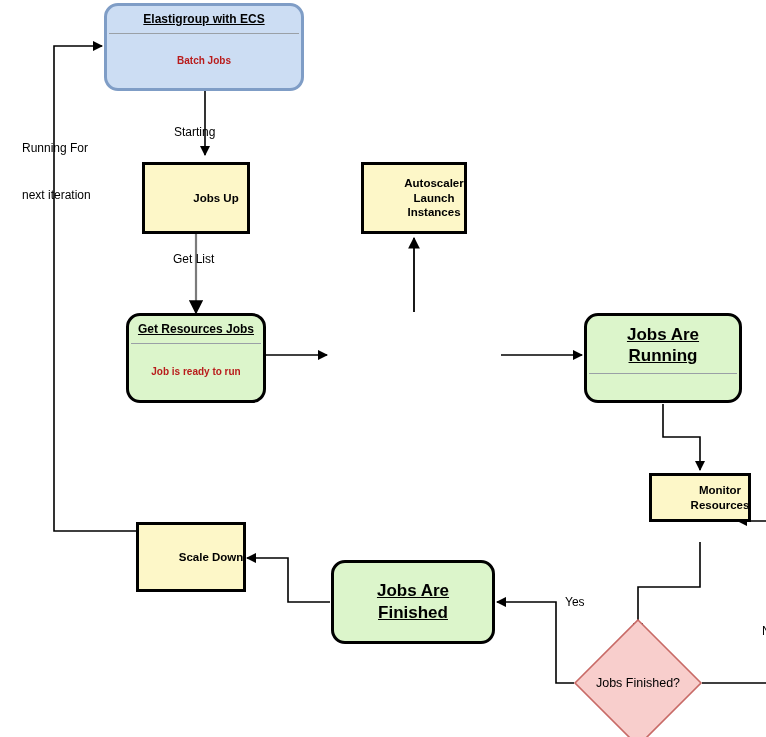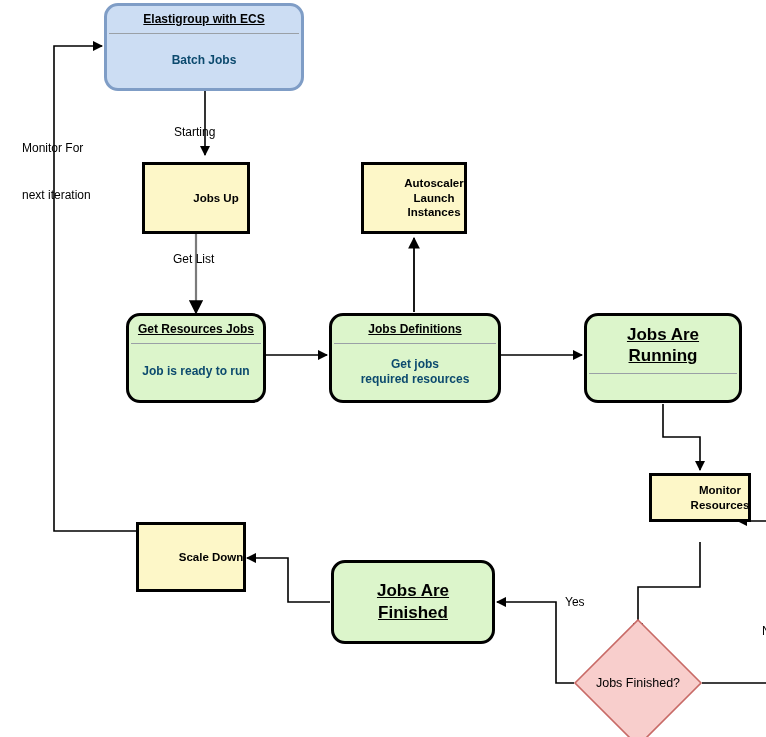--- a/index.html
+++ b/index.html
@@ -59,22 +59,22 @@
     height: 1px;
     background: #9aa0a6;
     margin: 0 2px;
   }
   .bodytext {
     flex: 1;
     display: flex;
     align-items: center;
     justify-content: center;
     font-weight: bold;
-    font-size: 12px;
-    color: #0c4a6e;
+    font-size: 10px;
+    color: #b91c1c;
     line-height: 1.25;
     padding: 2px 0;
   }
   .centered {
     font-weight: bold;
     font-size: 11.5px;
     color: #000000;
     line-height: 1.3;
     width: 100%;
     padding-left: 20px;
@@ -173,30 +173,20 @@
       <div>Instances</div>
     </div>
   </div>
 
   <div class="node rounded titled green" style="left:110px; top:313px; width:140px; height:90px;">
     <div class="title">Get Resources Jobs</div>
     <div class="divider"></div>
     <div class="bodytext">Job is ready to run</div>
   </div>
 
-  <div class="node rounded titled green" style="left:313px; top:313px; width:172px; height:90px;">
-    <div class="title">Jobs Definitions</div>
-    <div class="divider"></div>
-    <div class="bodytext">
-      <div>
-        <div>Get jobs</div>
-        <div>required resources</div>
-      </div>
-    </div>
-  </div>
 
   <div class="node rounded titled green" style="left:568px; top:313px; width:158px; height:90px;">
     <div class="bigtitle">
       <div>Jobs Are</div>
       <div>Running</div>
     </div>
     <div class="divider"></div>
     <div class="bodytext"></div>
   </div>
 
@@ -227,17 +217,17 @@
 
   <div class="edge-label" style="left:158px; top:125px;">Starting</div>
 
   <div class="edge-label" style="left:157px; top:252px;">Get List</div>
 
   <div class="edge-label" style="left:549px; top:595px;">Yes</div>
 
   <div class="edge-label" style="left:746px; top:624px;">No</div>
 
   <div class="edge-label" style="left:6px; top:110px; text-align:left;">
-    <div>Monitor For</div>
+    <div>Running For</div>
     <div>next iteration</div>
   </div>
 
 </div>
 
 </body></html>

